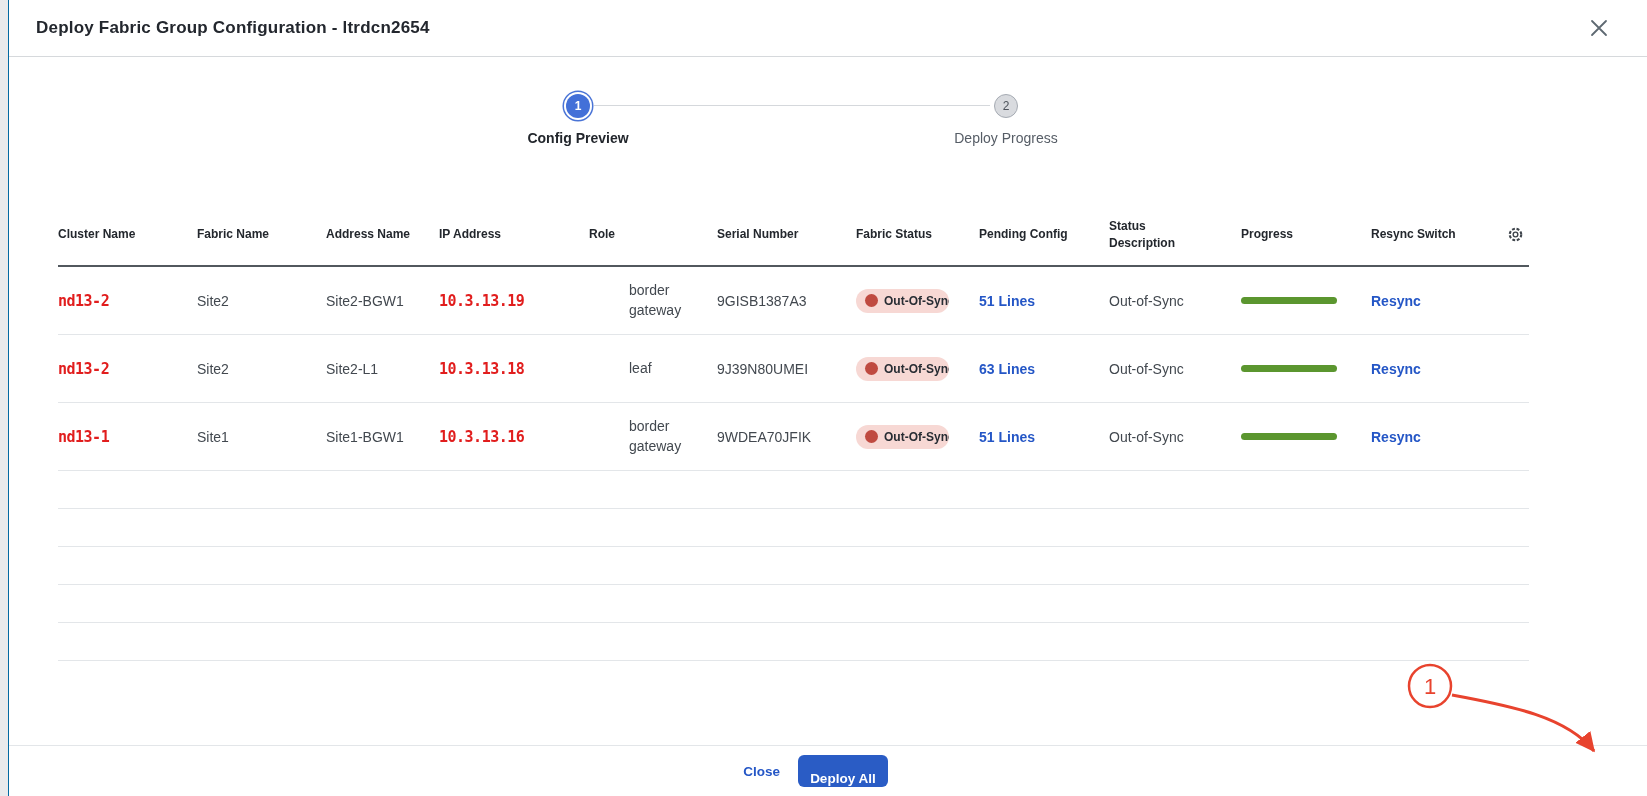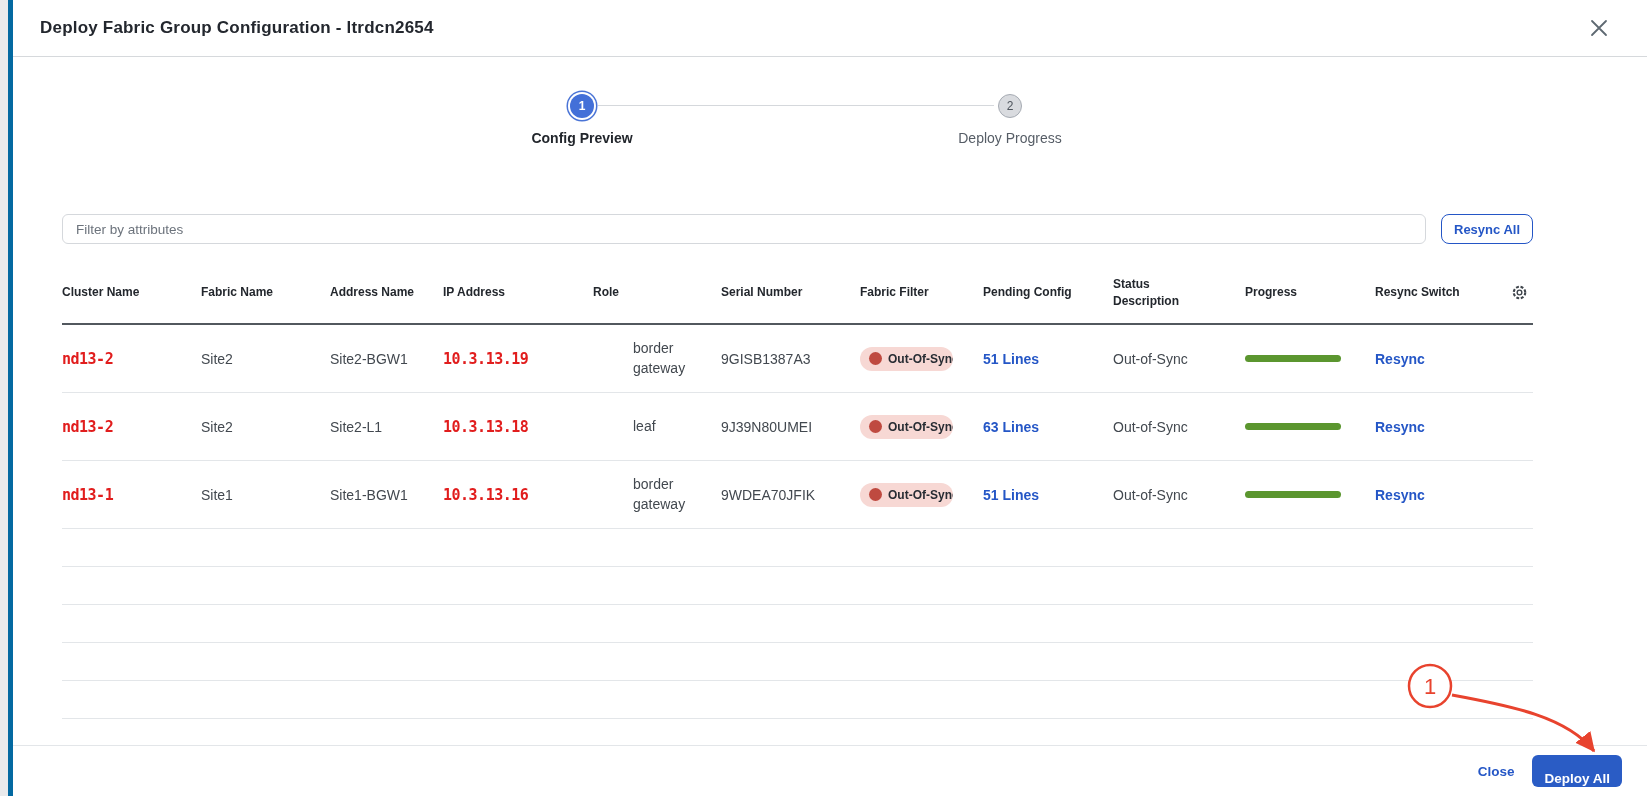--- a/index.html
+++ b/index.html
@@ -8,21 +8,21 @@
     position: relative;
     background: #e9eaec;
     font-family: "Liberation Sans", sans-serif;
     font-size: 14px;
     color: #42484f;
     overflow: hidden;
   }
   .modal {
     position: absolute; left: 8px; top: 0; right: 0; bottom: 0;
     background: #ffffff;
-    border-left: 5px solid #0369a1;
+    border-left: 1px solid #0369a1;
   }
   
   .titlebar {
     height: 57px;
     display: flex; align-items: center; justify-content: space-between;
     padding: 0 32px 0 27px;
     border-bottom: 1px solid #d6d9dc;
   }
   .title { font-size: 17px; font-weight: 700; color: #23272e; letter-spacing: .2px; }
   .close-x { background:none; border:none; cursor:pointer; line-height:0; padding:4px; }
@@ -83,21 +83,21 @@
     max-width:93px; overflow:hidden; white-space:nowrap;
   }
   .badge-dot { width:13px; height:13px; border-radius:50%; background:#bf4a40; flex:0 0 auto; }
   .badge-text { font-size:12px; font-weight:700; color:#272c33; }
   .progress-bar { width:96px; height:7px; border-radius:4px; background:#5b962f; }
   .empty-row { height:38px; border-bottom:1px solid #e3e6e9; }
   
   .footer {
     position:absolute; left:0; right:0; top:745px; height:51px;
     border-top:1px solid #e3e6e9;
-    display:flex; align-items:center; justify-content:flex-end;
+    display:flex; align-items:center; justify-content:center;
     gap:18px; padding-right:25px; background:#fff;
   }
   .close-link { background:none; border:none; color:#2456c6; font-weight:700; font-size:13.5px; cursor:pointer; font-family:"Liberation Sans",sans-serif; }
   .deploy-btn {
     height:27px; padding:16px 12px; background:#2a5cc5; border:none; border-radius:6px;
     color:#fff; font-weight:700; font-size:13.5px; cursor:pointer;
     font-family:"Liberation Sans",sans-serif;
   }
   
   .annotation-overlay { position:absolute; left:1382px; top:655px; width:250px; height:140px; pointer-events:none; z-index:5; }
@@ -123,33 +123,29 @@
       <div class="step-label">Config Preview</div>
     </div>
     <div class="step step-2">
       <div class="step-circle idle">2</div>
       <div class="step-label">Deploy Progress</div>
     </div>
   </div>
 
   <div class="content">
 
-    <div class="toolbar">
-      <input class="filter-input" type="text" placeholder="Filter by attributes" style="">
-      <button class="resync-all-btn">Resync All</button>
-    </div>
 
     <div class="thead tgrid">
       <div class="th">Cluster Name</div>
       <div class="th">Fabric Name</div>
       <div class="th">Address Name</div>
       <div class="th">IP Address</div>
       <div class="th">Role</div>
       <div class="th">Serial Number</div>
-      <div class="th">Fabric Filter</div>
+      <div class="th">Fabric Status</div>
       <div class="th">Pending Config</div>
       <div class="th th-statusdesc">Status Description</div>
       <div class="th">Progress</div>
       <div class="th">Resync Switch</div>
       <button class="gear-btn" title="Column settings">
         <svg width="17" height="17" viewBox="0 0 16 16">
           <circle cx="8" cy="8" r="5.4" fill="none" stroke="#3e444b" stroke-width="2" stroke-dasharray="2.7 1.6"></circle>
           <circle cx="8" cy="8" r="2.2" fill="none" stroke="#3e444b" stroke-width="1.3"></circle>
         </svg>
       </button>

